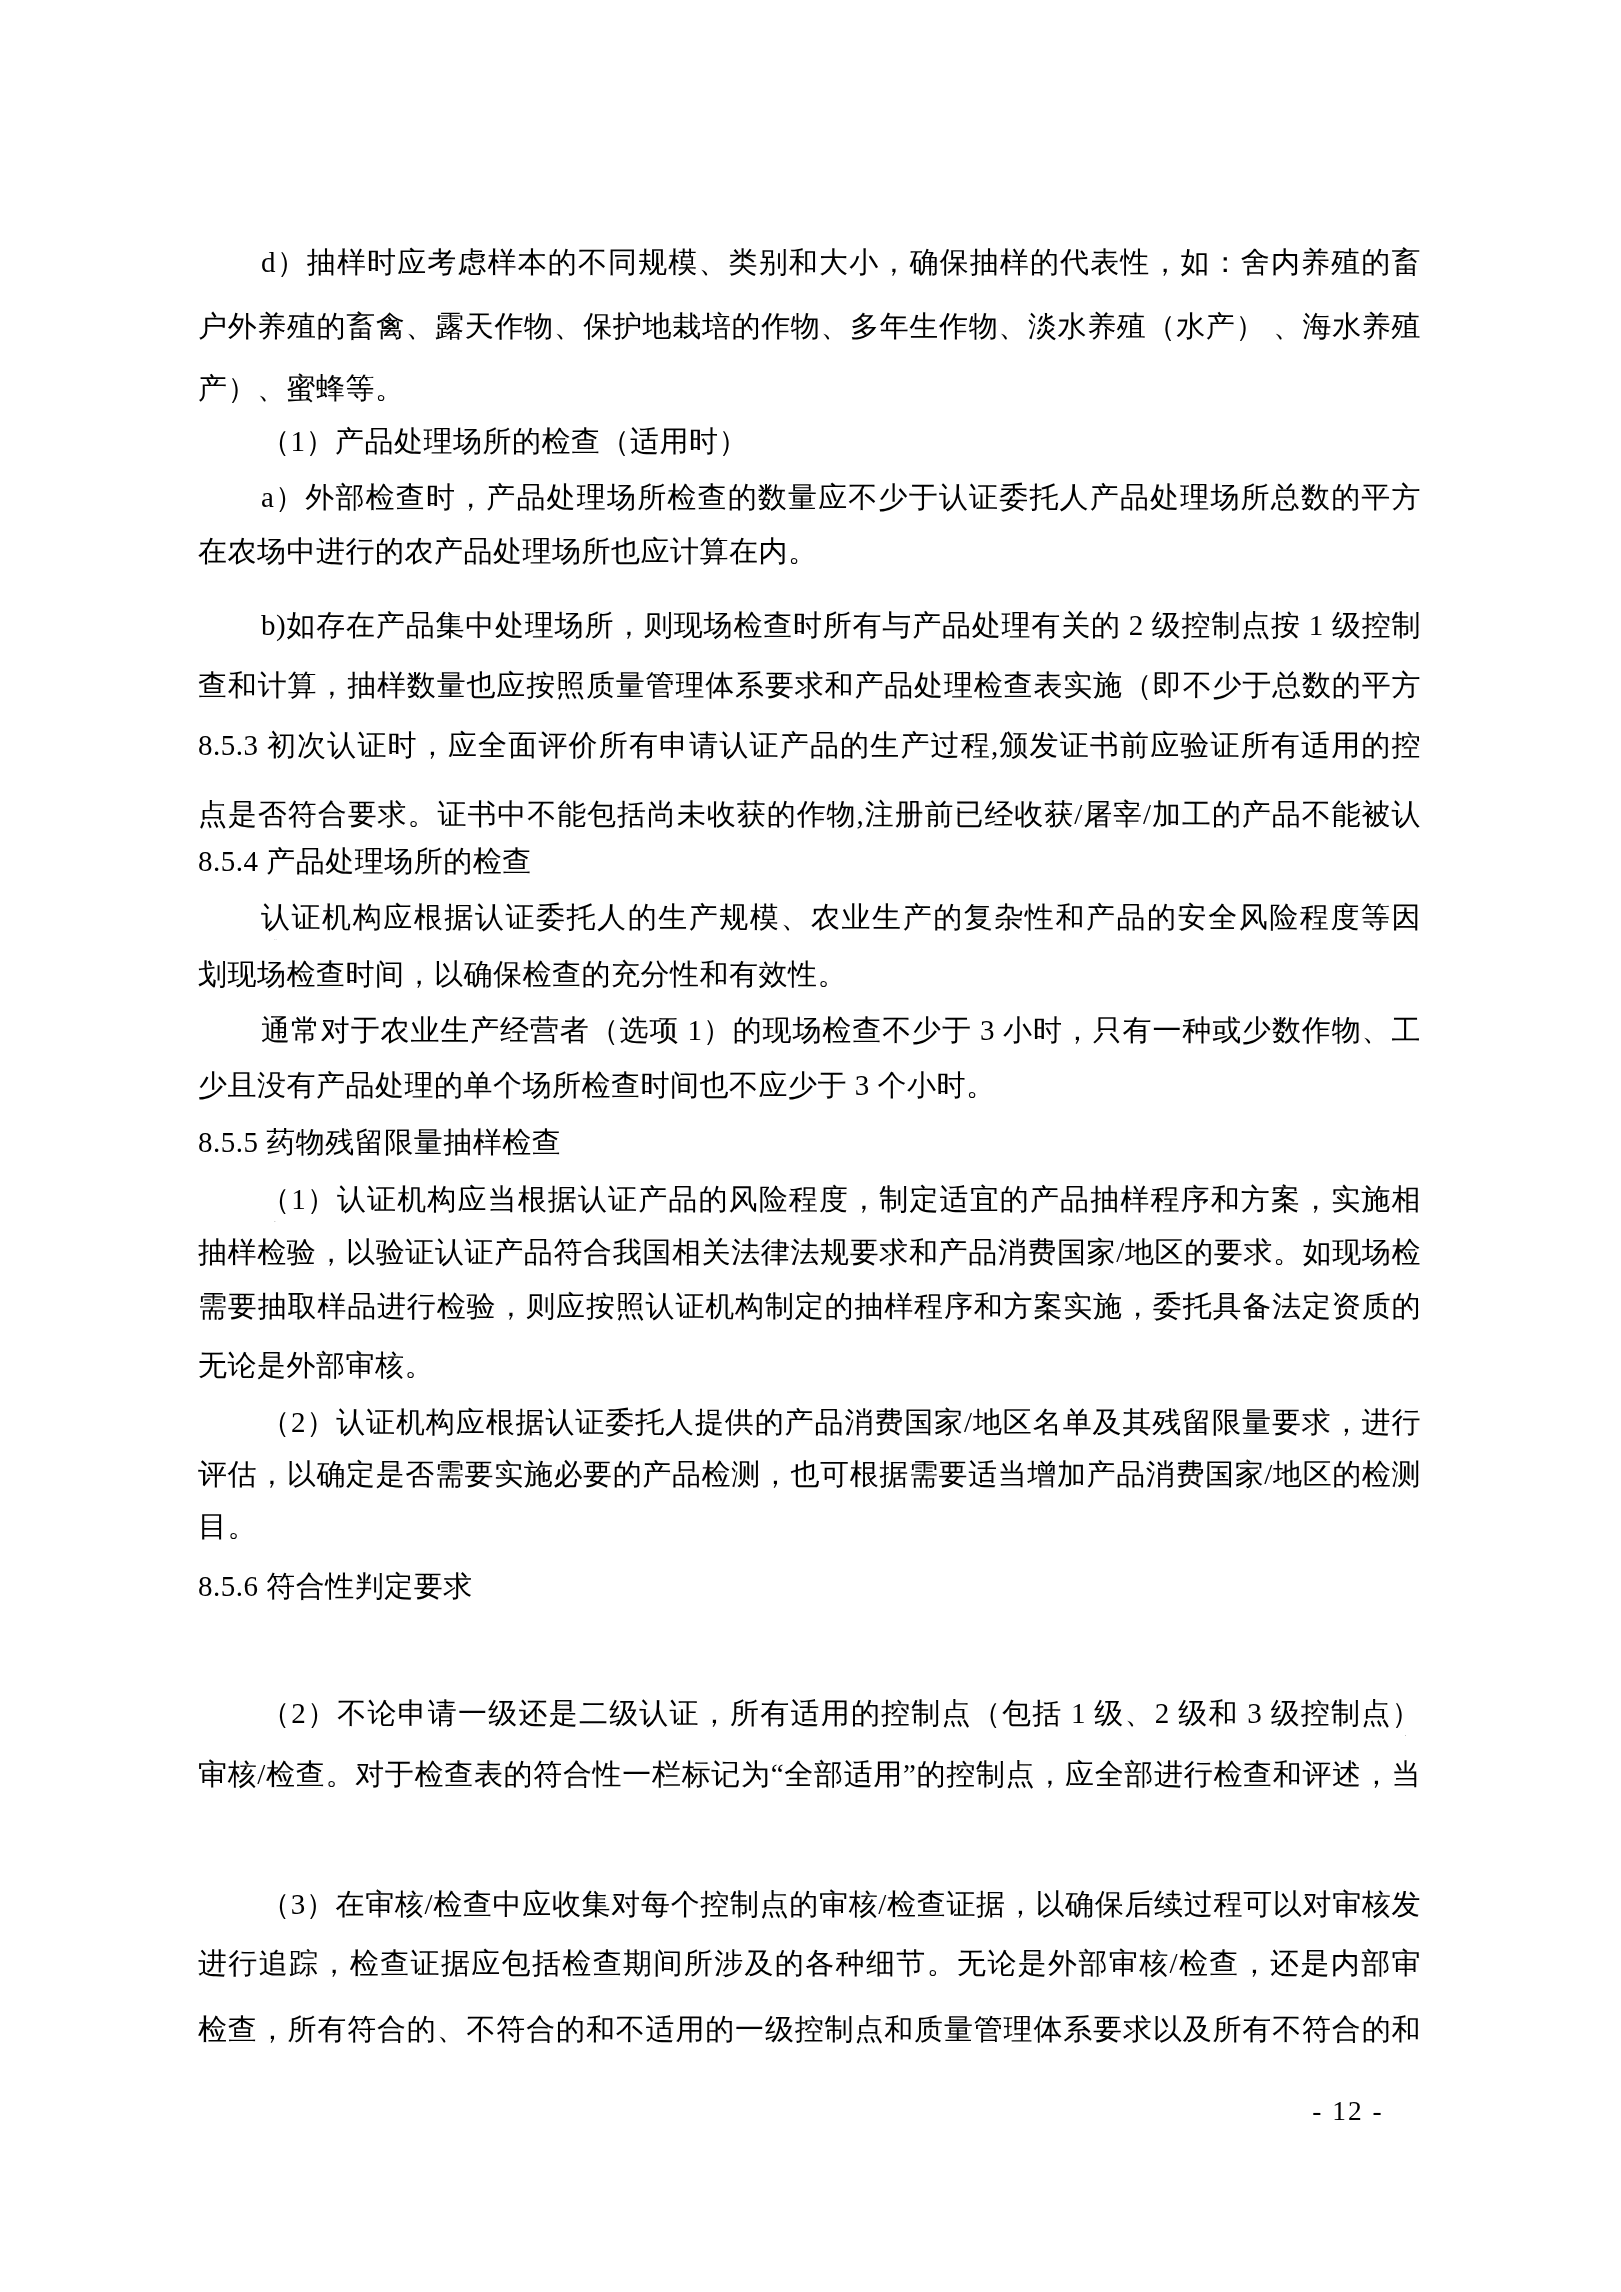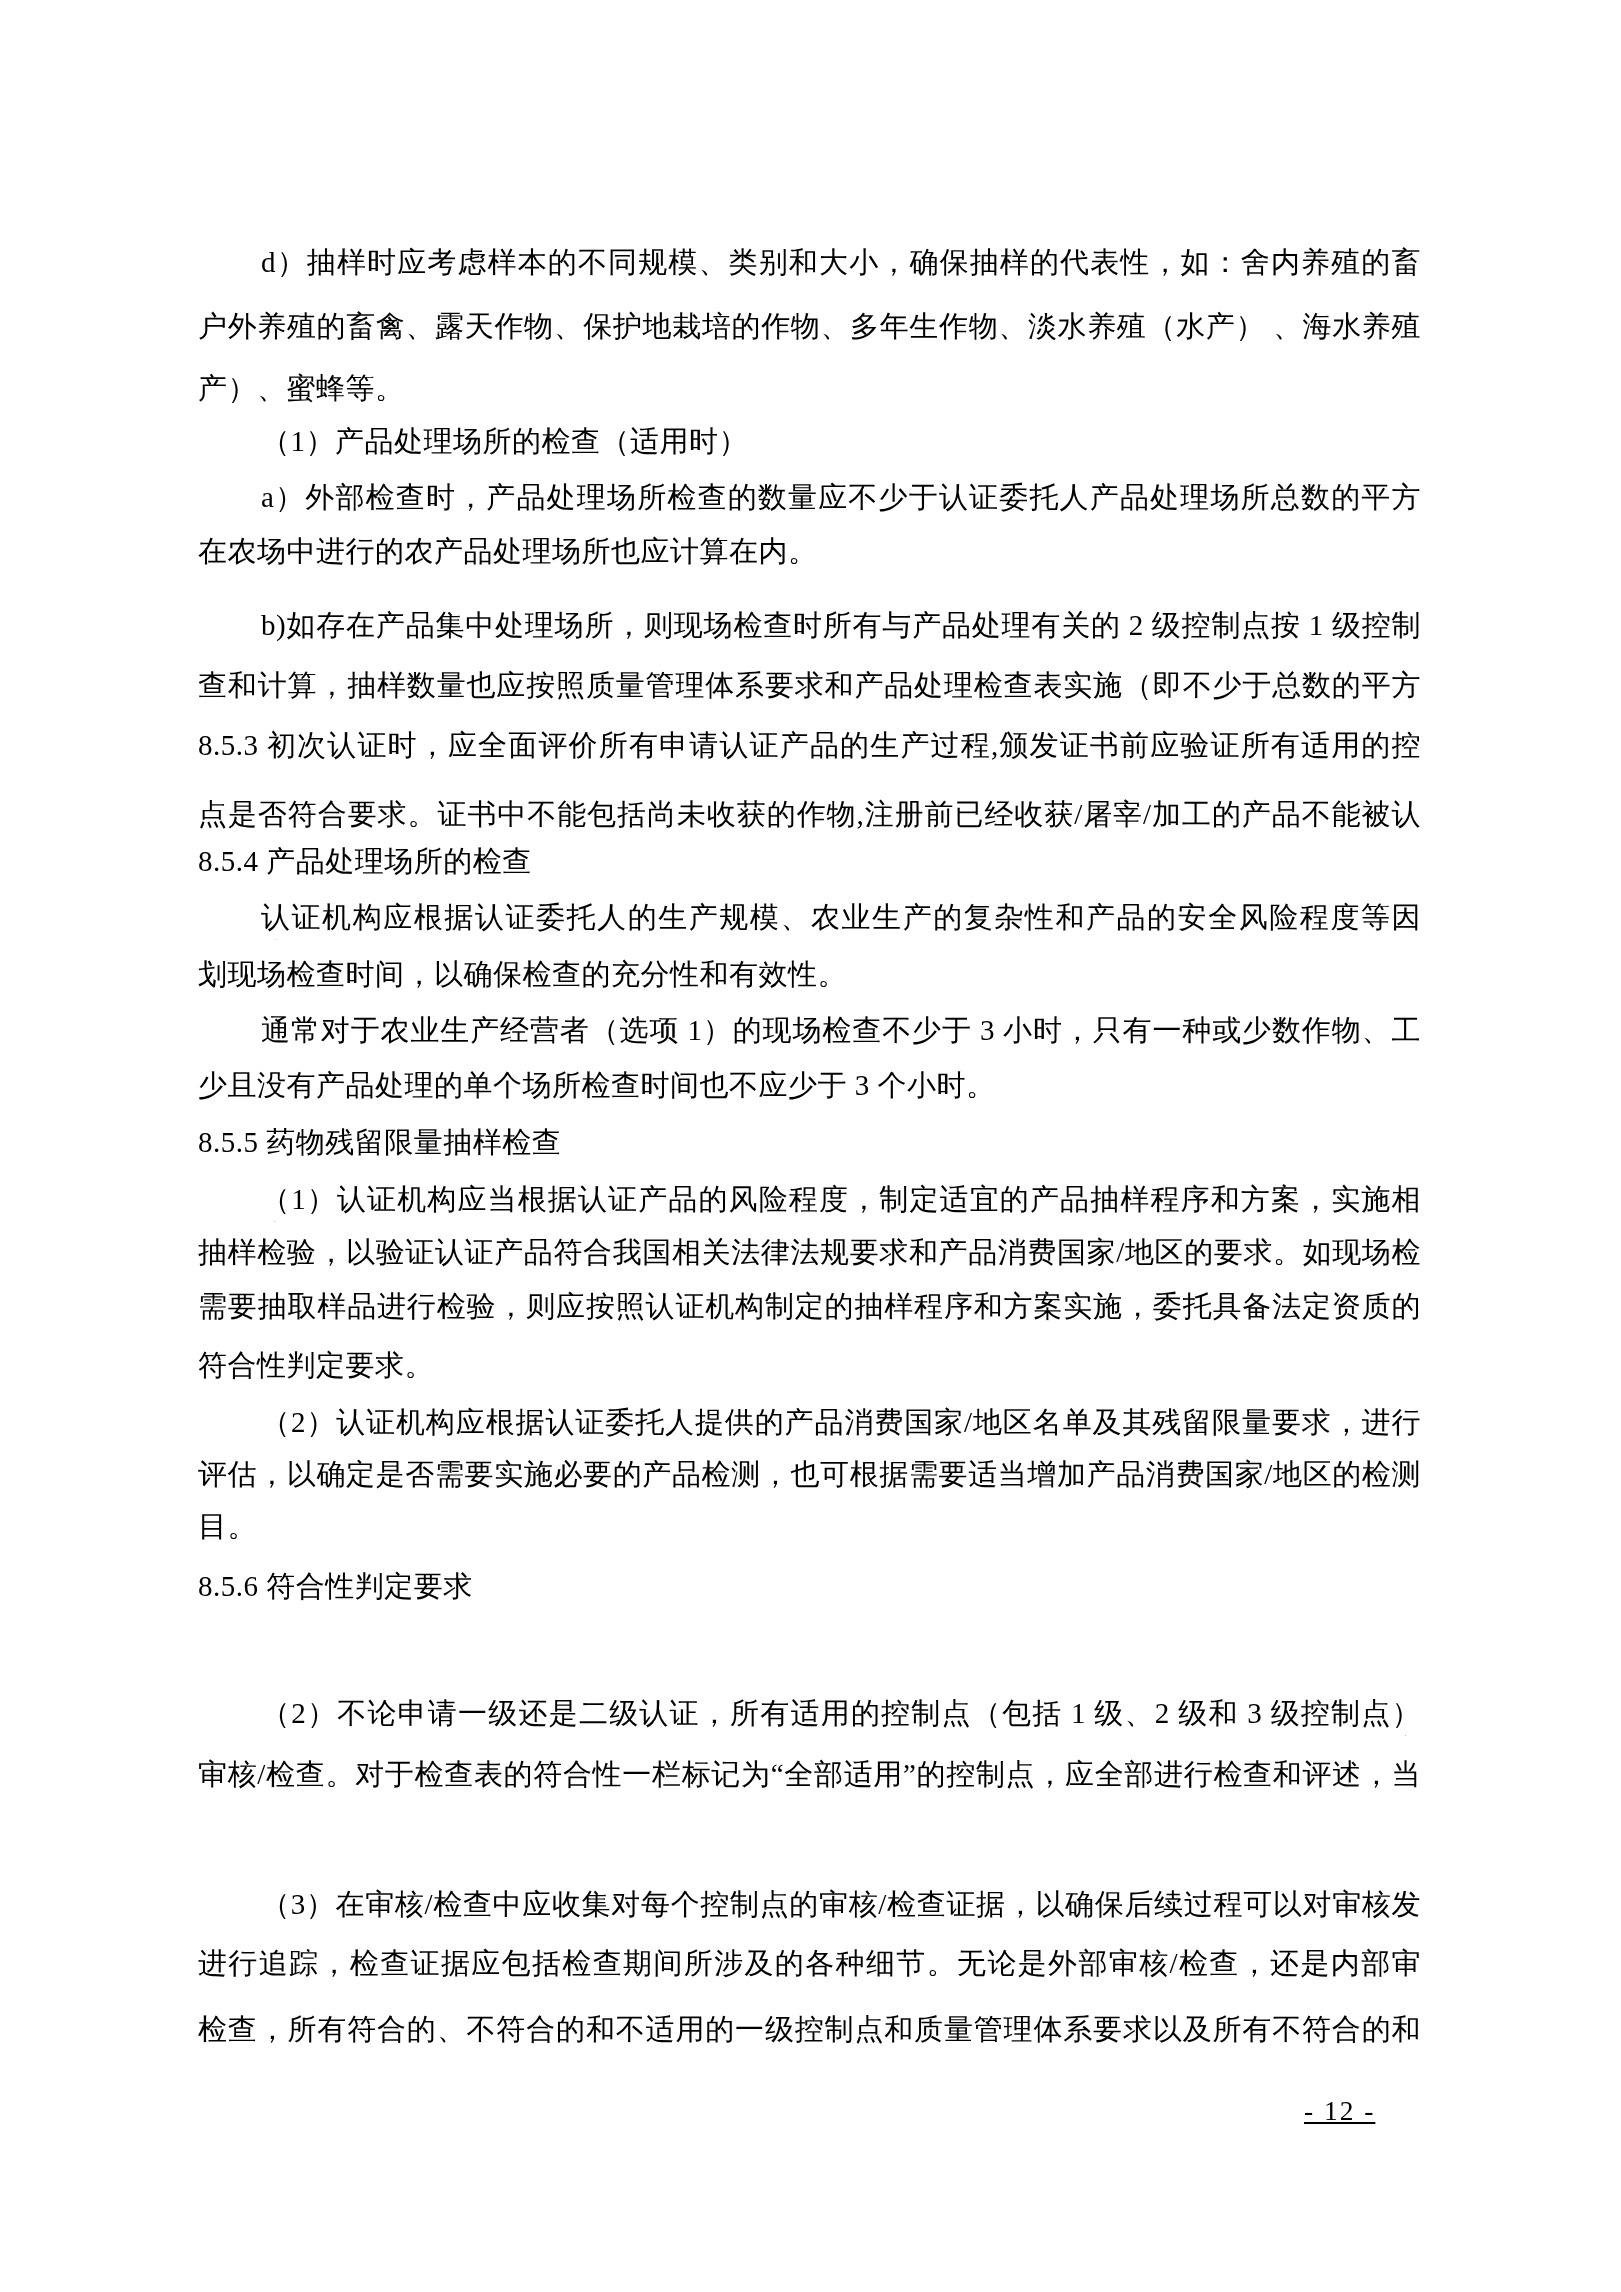--- a/index.html
+++ b/index.html
@@ -36,23 +36,22 @@
   }
   
   .ind { padding-left: 63px; }
   .page-number {
     position: absolute;
     top: 2095px;
     left: 1304px;
     width: 88px;
     font-size: 27.4px;
     line-height: 33px;
-    text-align: left;
+    text-align: center;
     letter-spacing: 2px;
-    text-decoration: underline;
   }
 </style>
 </head>
 <body>
 
 <div class="page">
 
   <div class="line ind jf" style="top:244px">d）抽样时应考虑样本的不同规模、类别和大小，确保抽样的代表性，如：舍内养殖的畜禽、</div>
   <div class="line jf" style="top:308px">户外养殖的畜禽、露天作物、保护地栽培的作物、多年生作物、淡水养殖（水产） 、海水养殖（水</div>
   <div class="line" style="top:370px">产）、蜜蜂等。</div>
@@ -74,21 +73,21 @@
   <div class="line" style="top:956px">划现场检查时间，以确保检查的充分性和有效性。</div>
 
   <div class="line ind jf" style="top:1012px">通常对于农业生产经营者（选项 1）的现场检查不少于 3 小时，只有一种或少数作物、工人较</div>
   <div class="line" style="top:1067px">少且没有产品处理的单个场所检查时间也不应少于 3 个小时。</div>
 
   <div class="line" style="top:1124px">8.5.5 药物残留限量抽样检查</div>
 
   <div class="line ind jf" style="top:1181px">（1）认证机构应当根据认证产品的风险程度，制定适宜的产品抽样程序和方案，实施相应的</div>
   <div class="line jf" style="top:1234px">抽样检验，以验证认证产品符合我国相关法律法规要求和产品消费国家/地区的要求。如现场检查</div>
   <div class="line jf" style="top:1288px">需要抽取样品进行检验，则应按照认证机构制定的抽样程序和方案实施，委托具备法定资质的检测</div>
-  <div class="line" style="top:1347px">符合性判定要求。</div>
+  <div class="line" style="top:1347px">无论是外部审核。</div>
 
   <div class="line ind jf" style="top:1404px">（2）认证机构应根据认证委托人提供的产品消费国家/地区名单及其残留限量要求，进行风险</div>
   <div class="line jf" style="top:1456px">评估，以确定是否需要实施必要的产品检测，也可根据需要适当增加产品消费国家/地区的检测项</div>
   <div class="line" style="top:1508px">目。</div>
 
   <div class="line" style="top:1568px">8.5.6 符合性判定要求</div>
 
 
   <div class="line ind jf" style="top:1695px">（2）不论申请一级还是二级认证，所有适用的控制点（包括 1 级、2 级和 3 级控制点）都应</div>
   <div class="line jf" style="top:1756px">审核/检查。对于检查表的符合性一栏标记为“全部适用”的控制点，应全部进行检查和评述，当</div>

